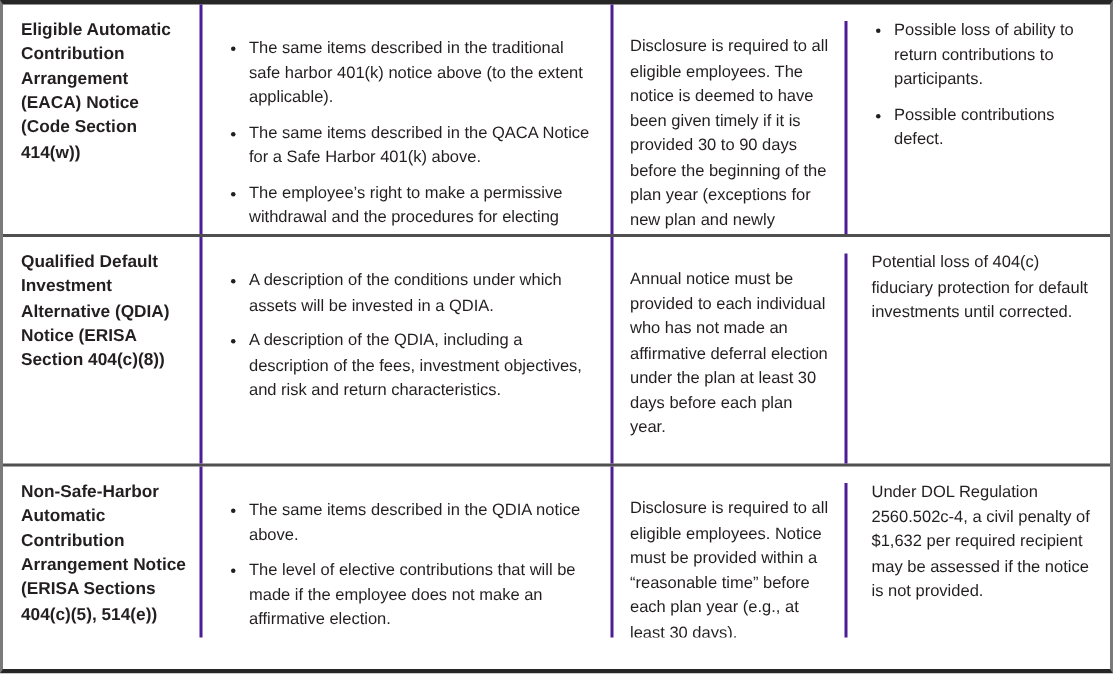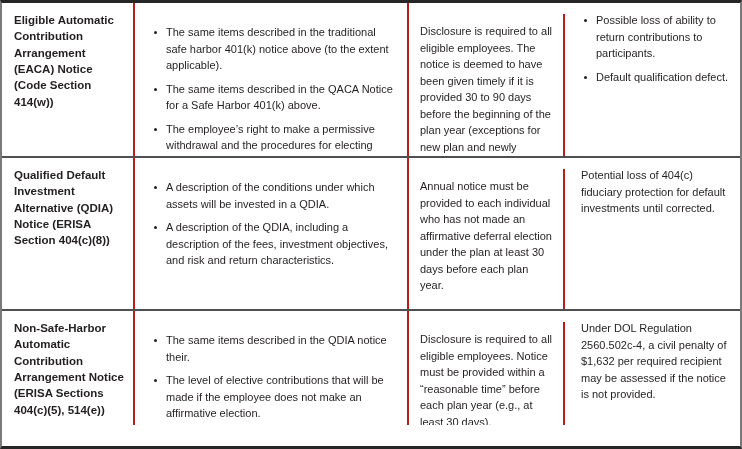--- a/index.html
+++ b/index.html
@@ -31,21 +31,21 @@
     display: grid;
     grid-template-columns: 133px 274px 156px 1fr;
     box-sizing: border-box;
     border-bottom: 2px solid #4f4f4f;
   }
   .t-row.r1 { height: 155px; }
   .t-row.r2 { height: 153px; }
   .t-row.r3 { height: 114px; border-bottom: none; }
   .cell {
     box-sizing: border-box;
-    border-right: 2px solid #b91c1c;
+    border-right: 2px solid #4c1d95;
     overflow: hidden;
   }
   .cell:last-child { border-right: none; }
   .cell-name {
     padding: 9px 8px 6px 12px;
     font-weight: bold;
     font-size: 11.5px;
     line-height: 1.42;
   }
   .cell-items {
@@ -99,21 +99,21 @@
         <li>The same items described in the QACA Notice for a Safe Harbor 401(k) above.</li>
         <li>The employee’s right to make a permissive withdrawal and the procedures for electing such a withdrawal.</li>
       </ul>
     </div>
     <div class="cell cell-timing">
       <p class="plain">Disclosure is required to all eligible employees. The notice is deemed to have been given timely if it is provided 30 to 90 days before the beginning of the plan year (exceptions for new plan and newly eligible employees).</p>
     </div>
     <div class="cell cell-conseq">
       <ul class="bullets">
         <li>Possible loss of ability to return contributions to participants.</li>
-        <li>Default qualification defect.</li>
+        <li>Possible contributions defect.</li>
       </ul>
     </div>
   </div>
 
   <div class="t-row r2">
     <div class="cell cell-name">Qualified Default Investment Alternative (QDIA) Notice (ERISA Section 404(c)(8))</div>
     <div class="cell cell-items">
       <ul class="bullets">
         <li>A description of the conditions under which assets will be invested in a QDIA.</li>
         <li>A description of the QDIA, including a description of the fees, investment objectives, and risk and return characteristics.</li>
@@ -124,21 +124,21 @@
     </div>
     <div class="cell cell-conseq">
       <p class="plain">Potential loss of 404(c) fiduciary protection for default investments until corrected.</p>
     </div>
   </div>
 
   <div class="t-row r3">
     <div class="cell cell-name">Non-Safe-Harbor Automatic Contribution Arrangement Notice (ERISA Sections 404(c)(5), 514(e))</div>
     <div class="cell cell-items">
       <ul class="bullets">
-        <li>The same items described in the QDIA notice their.</li>
+        <li>The same items described in the QDIA notice above.</li>
         <li>The level of elective contributions that will be made if the employee does not make an affirmative election.</li>
       </ul>
     </div>
     <div class="cell cell-timing">
       <p class="plain">Disclosure is required to all eligible employees. Notice must be provided within a “reasonable time” before each plan year (e.g., at least 30 days).</p>
     </div>
     <div class="cell cell-conseq">
       <p class="plain">Under DOL Regulation 2560.502c-4, a civil penalty of $1,632 per required recipient may be assessed if the notice is not provided.</p>
     </div>
   </div>

